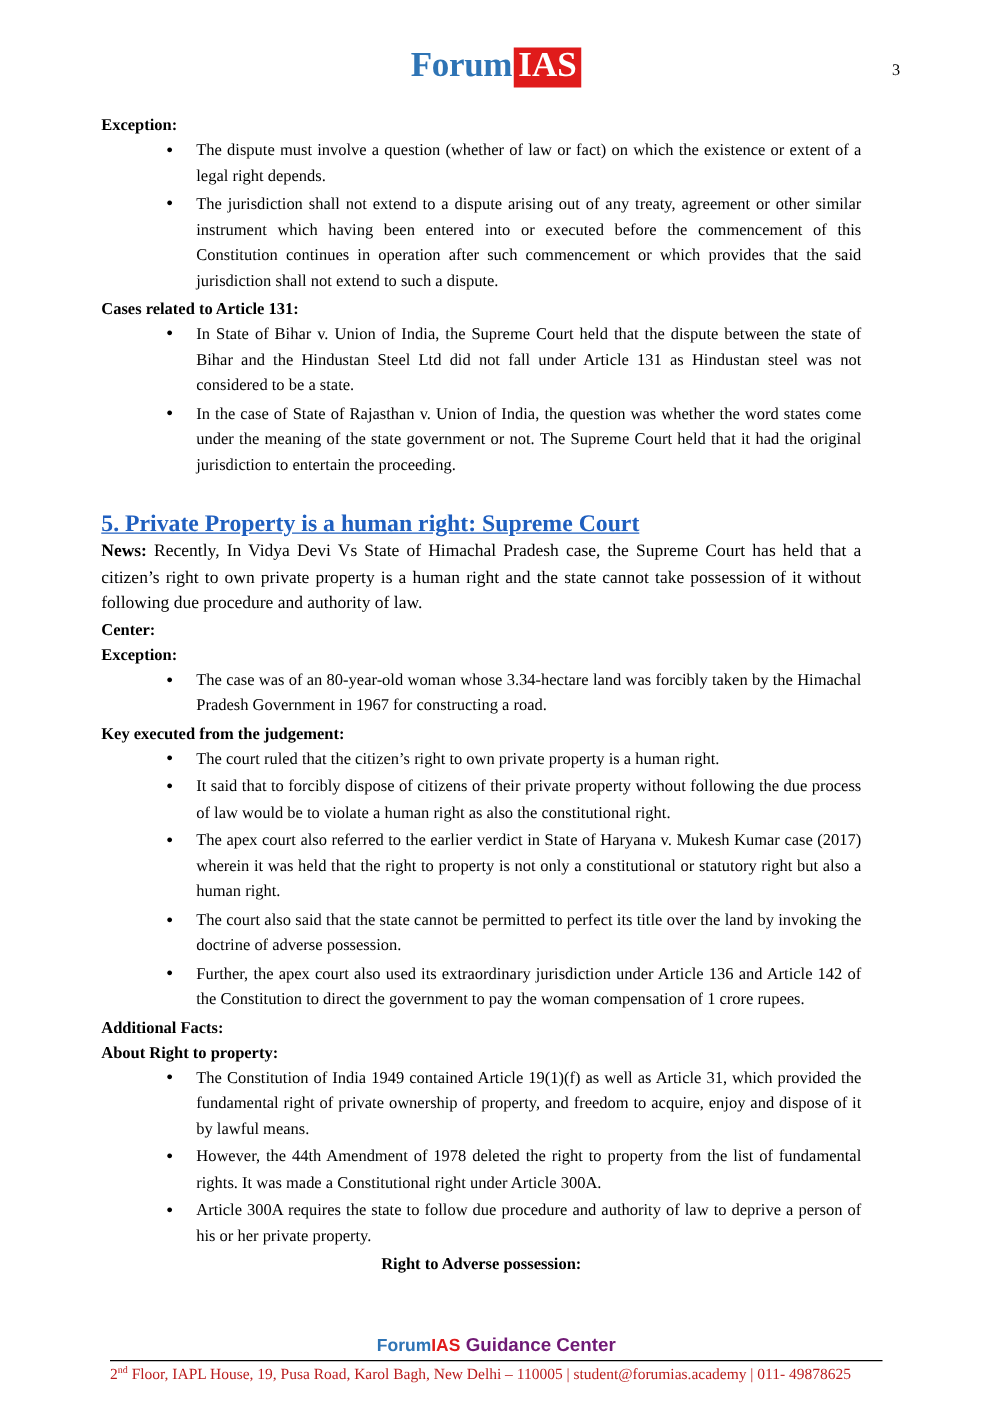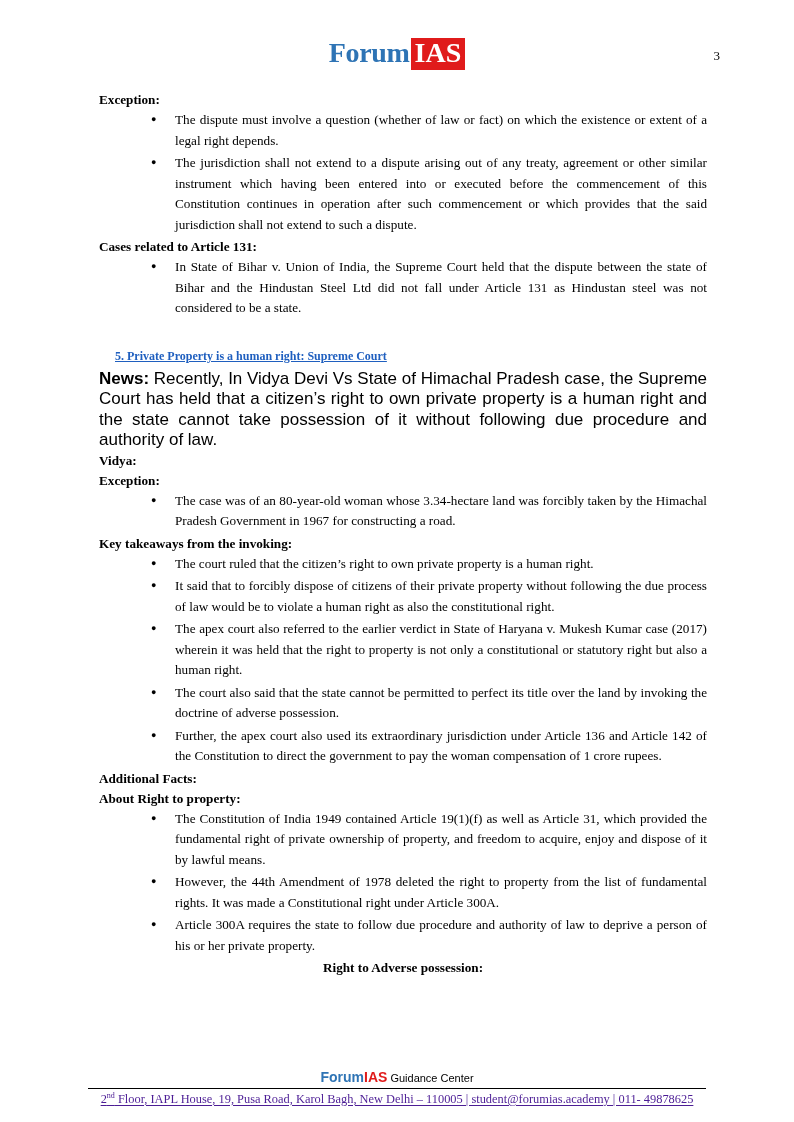--- a/index.html
+++ b/index.html
@@ -61,44 +61,44 @@
     top: 10px;
     font-family: "Liberation Serif", "DejaVu Serif", serif;
     font-size: 13px;
     color: #000000;
   }
 
   
   .content {
     position: absolute;
     top: 90px;
-    left: 99px;
+    left: 81px;
     width: 608px;
   }
   .h-bold {
     font-family: "Liberation Serif", "DejaVu Serif", serif;
     font-weight: bold;
     font-size: 13.2px;
     line-height: 19px;
     margin: 0 0 1px 0;
     color: #000000;
   }
   .h-link {
     font-family: "Liberation Serif", "DejaVu Serif", serif;
     font-weight: bold;
-    font-size: 12px;
+    font-size: 19px;
     line-height: 19px;
     color: #1F5FBF;
     text-decoration: underline;
-    margin: 0 0 3px 16px;
+    margin: 0 0 3px 0;
     display: block;
   }
   .para {
-    font-family: Liberation Sans, sans-serif;
-    font-size: 17px;
+    font-family: Liberation Serif, serif;
+    font-size: 14px;
     line-height: 20.5px;
     text-align: justify;
     margin: 0 0 0 0;
     color: #000000;
   }
   .para b {
     font-weight: bold;
   }
   ul.bullets {
     list-style: none;
@@ -146,36 +146,35 @@
     color: #2E74B5;
   }
   .ft-ias {
     font-family: "Liberation Sans", "DejaVu Sans", sans-serif;
     font-weight: bold;
     font-size: 14px;
     color: #E01B1B;
   }
   .ft-guidance {
     font-family: "Liberation Sans", "DejaVu Sans", sans-serif;
-    font-weight: normal;
-    font-size: 11px;
-    color: #000000;
+    font-weight: bold;
+    font-size: 15px;
+    color: #701a75;
   }
   .footer-rule {
     border-top: 1.4px solid #000000;
     margin: 0 0 2px 0;
   }
   .footer-address {
     font-family: "Liberation Serif", "DejaVu Serif", serif;
     font-size: 12.4px;
-    color: #4c1d95;
-    text-align: center;
+    color: #b91c1c;
+    text-align: left;
     white-space: nowrap;
     line-height: 1.25;
-    text-decoration: underline;
   }
   .footer-address sup {
     font-size: 8px;
     vertical-align: super;
   }
 </style>
 </head>
 <body>
 
 <div class="page">
@@ -191,35 +190,36 @@
 
     <div class="h-bold">Exception:</div>
     <ul class="bullets">
       <li>The dispute must involve a question (whether of law or fact) on which the existence or extent of a legal right depends.</li>
       <li>The jurisdiction shall not extend to a dispute arising out of any treaty, agreement or other similar instrument which having been entered into or executed before the commencement of this Constitution continues in operation after such commencement or which provides that the said jurisdiction shall not extend to such a dispute.</li>
     </ul>
 
     <div class="h-bold" style="margin-top:2px;">Cases related to Article 131:</div>
     <ul class="bullets">
       <li>In State of Bihar v. Union of India, the Supreme Court held that the dispute between the state of Bihar and the Hindustan Steel Ltd did not fall under Article 131 as Hindustan steel was not considered to be a state.</li>
+      <li>In the case of State of Rajasthan v. Union of India, the question was whether the word states come under the meaning of the state government or not. The Supreme Court held that it had the original jurisdiction to entertain the proceeding.</li>
     </ul>
 
     <div class="gap-lg"></div>
 
     <a class="h-link" href="#">5. Private Property is a human right: Supreme Court</a>
 
     <p class="para"><b>News:</b><span> Recently, In Vidya Devi Vs State of Himachal Pradesh case, the Supreme Court has held that a citizen’s right to own private property is a human right and the state cannot take possession of it without following due procedure and authority of law.</span></p>
 
-    <div class="h-bold">Vidya:</div>
+    <div class="h-bold">Center:</div>
     <div class="h-bold">Exception:</div>
     <ul class="bullets">
       <li>The case was of an 80-year-old woman whose 3.34-hectare land was forcibly taken by the Himachal Pradesh Government in 1967 for constructing a road.</li>
     </ul>
 
-    <div class="h-bold" style="margin-top:2px;">Key takeaways from the invoking:</div>
+    <div class="h-bold" style="margin-top:2px;">Key executed from the judgement:</div>
     <ul class="bullets">
       <li>The court ruled that the citizen’s right to own private property is a human right.</li>
       <li>It said that to forcibly dispose of citizens of their private property without following the due process of law would be to violate a human right as also the constitutional right.</li>
       <li>The apex court also referred to the earlier verdict in State of Haryana v. Mukesh Kumar case (2017) wherein it was held that the right to property is not only a constitutional or statutory right but also a human right.</li>
       <li>The court also said that the state cannot be permitted to perfect its title over the land by invoking the doctrine of adverse possession.</li>
       <li>Further, the apex court also used its extraordinary jurisdiction under Article 136 and Article 142 of the Constitution to direct the government to pay the woman compensation of 1 crore rupees.</li>
     </ul>
 
     <div class="h-bold" style="margin-top:2px;">Additional Facts:</div>
     <div class="h-bold">About Right to property:</div>

